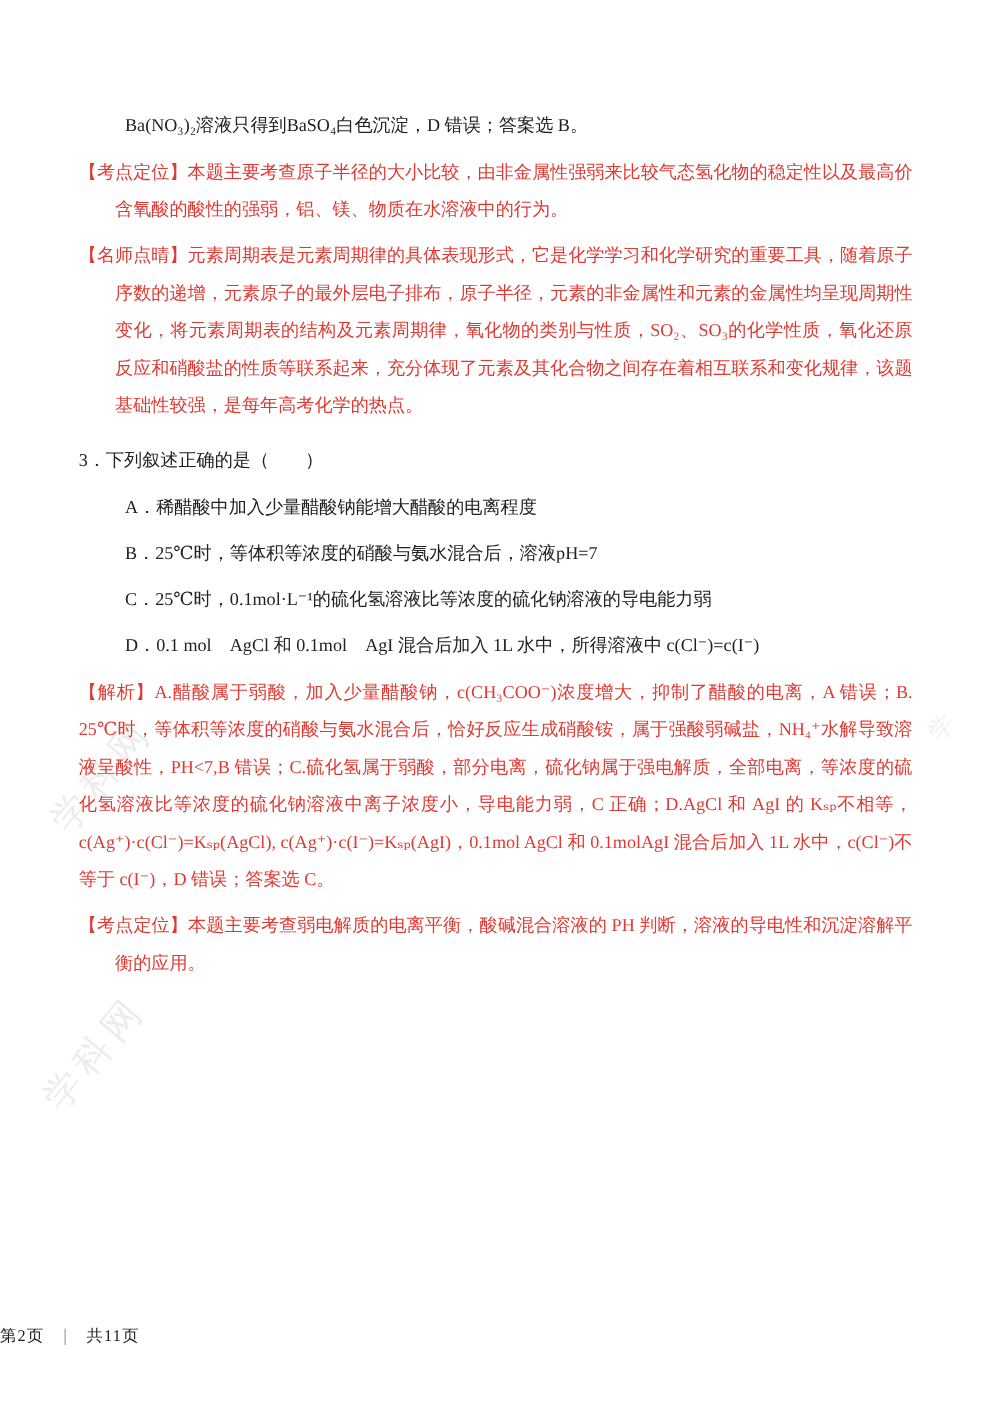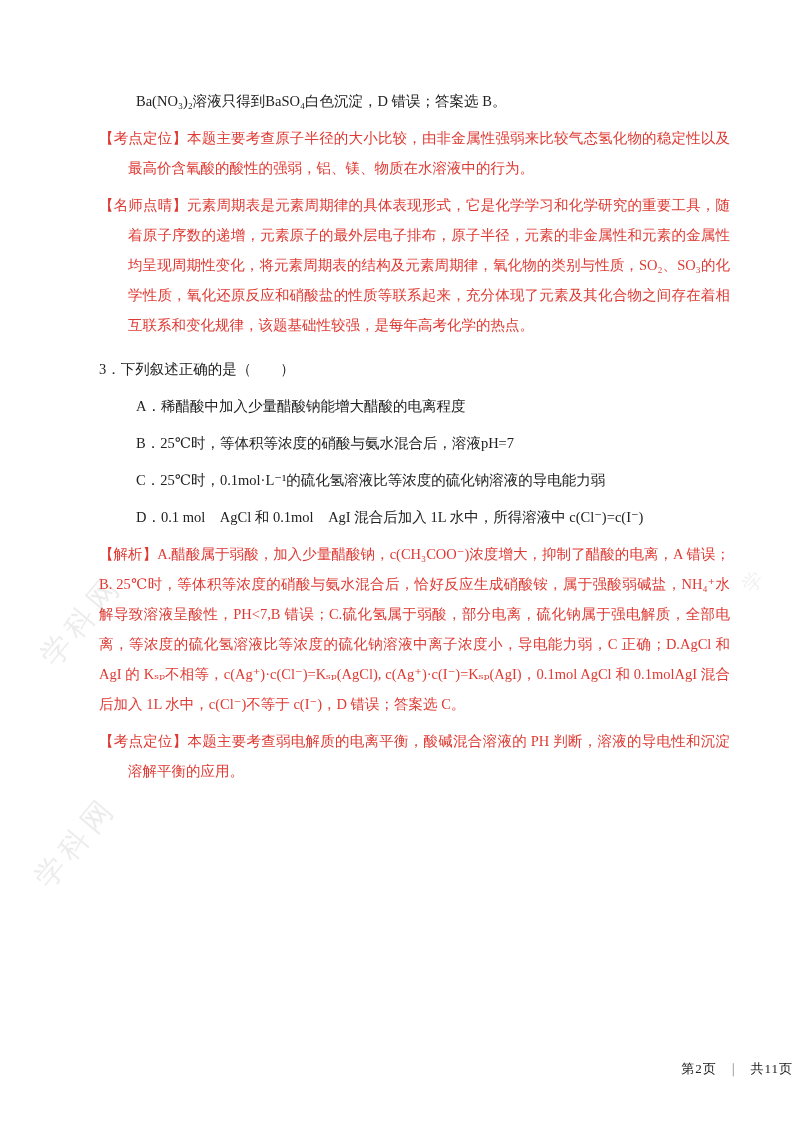--- a/index.html
+++ b/index.html
@@ -14,36 +14,35 @@
     color: var(--text, #212121);
   }
   .content {
     position: absolute;
     left: 63px;
     right: 63px;
     top: 86px;
     font-size: 14.5px;
     line-height: 30px;
     text-align: justify;
-    margin-left: 36px;
   }
   .para { margin-bottom: 7px; }
   .red { color: var(--red, #de3a33); }
   .black { color: var(--text, #212121); }
   
   .hang { padding-left: 29px; text-indent: -29px; }
   
   .indent1 { margin-left: 37px; }
   .question { margin-top: 14px; }
   .opt { margin-left: 37px; }
   .footer {
     position: absolute;
     left: 0; right: 0;
     bottom: 44px;
-    text-align: right;
+    text-align: left;
     font-size: 13px;
     color: var(--text, #212121);
     letter-spacing: 1px;
   }
   .footer .sep { margin: 0 10px; color: #8a8a8a; }
   .watermark {
     position: absolute;
     color: var(--watermark, #9a9a9a);
     opacity: 0.16;
     transform: rotate(-50deg);

